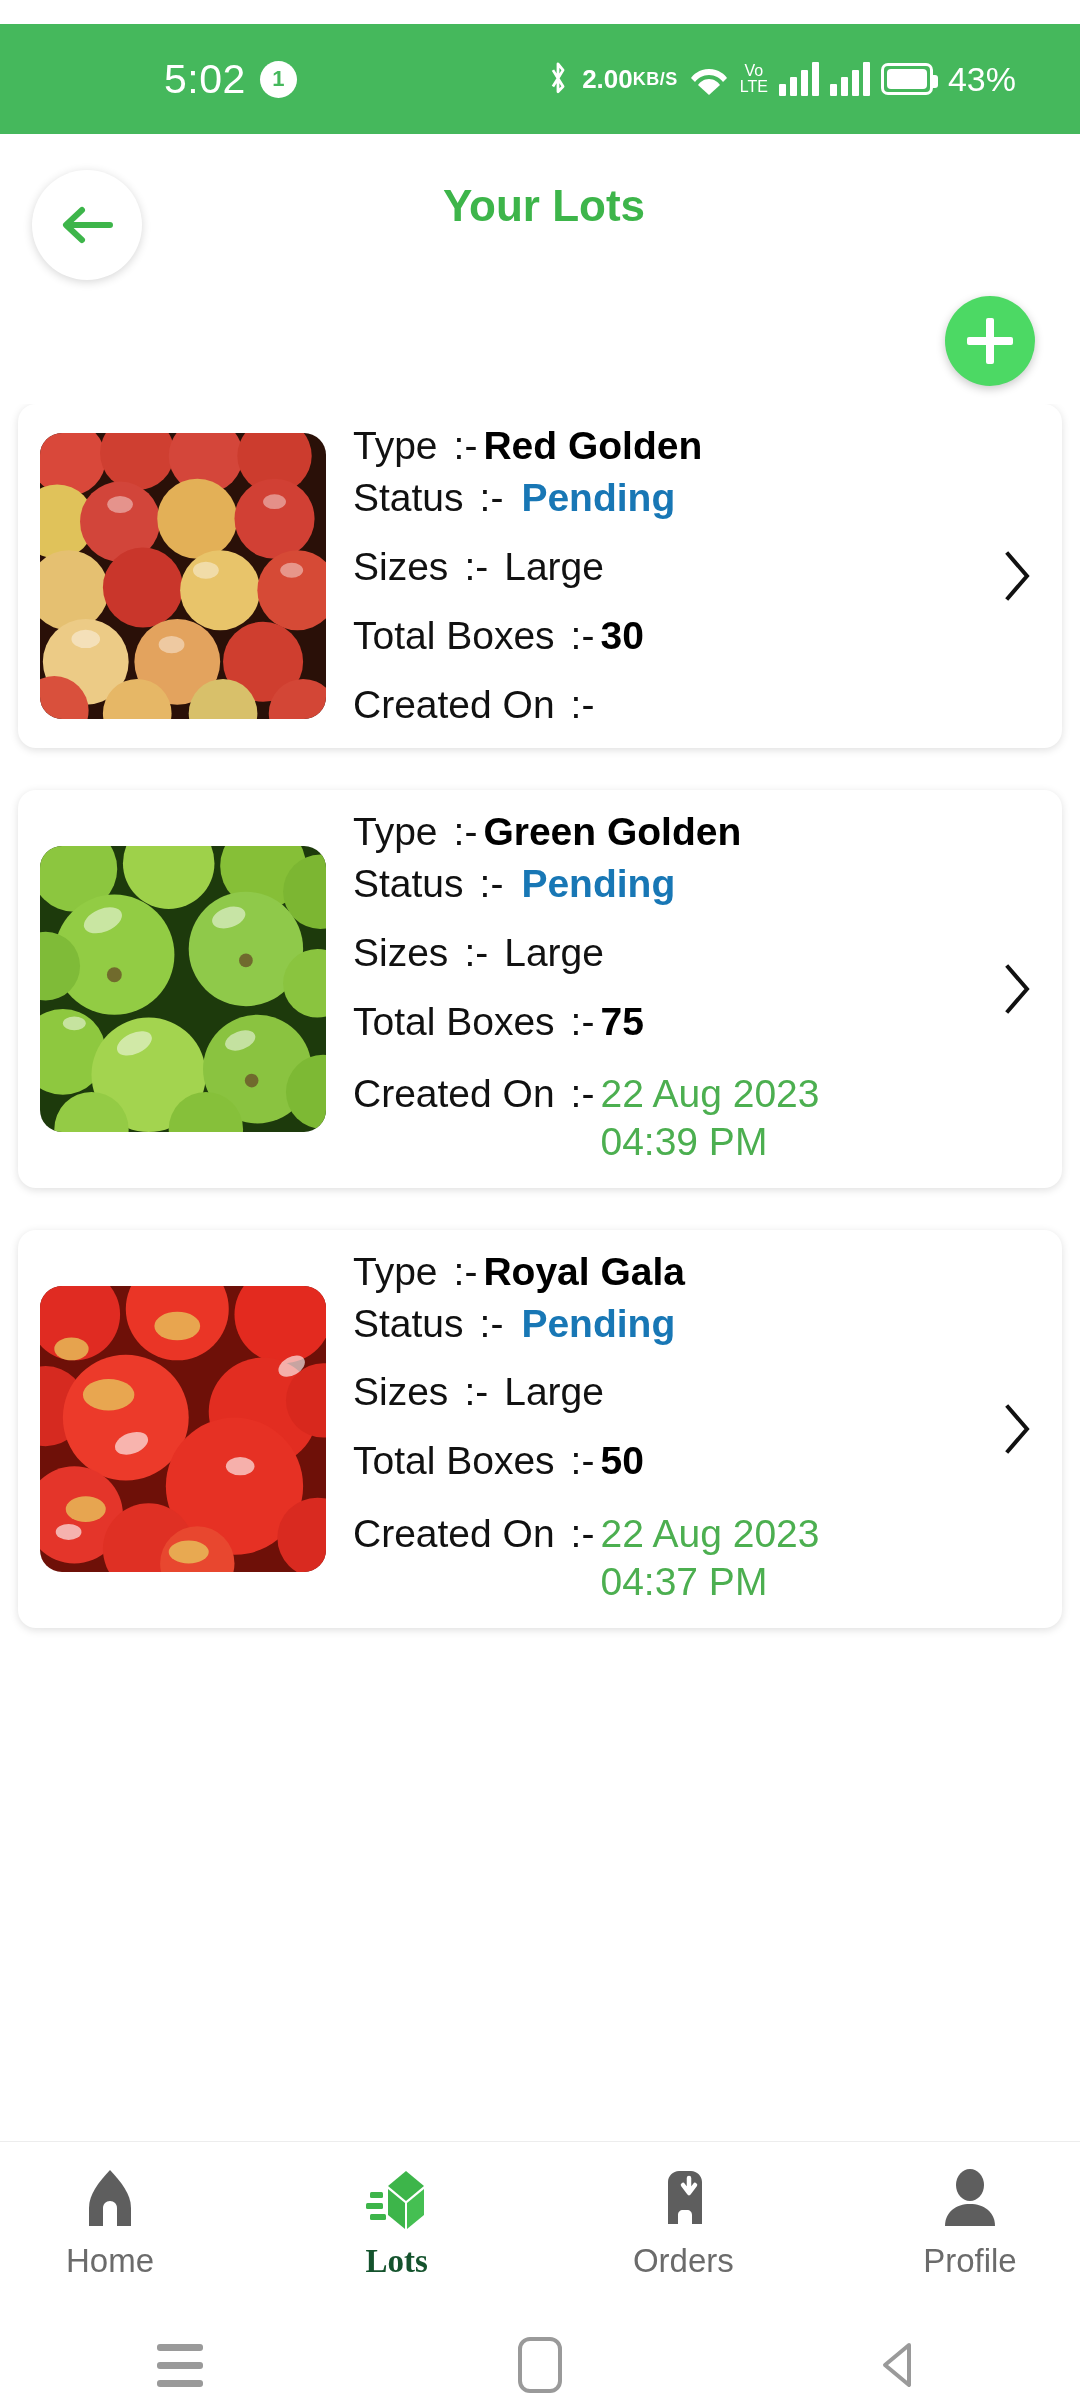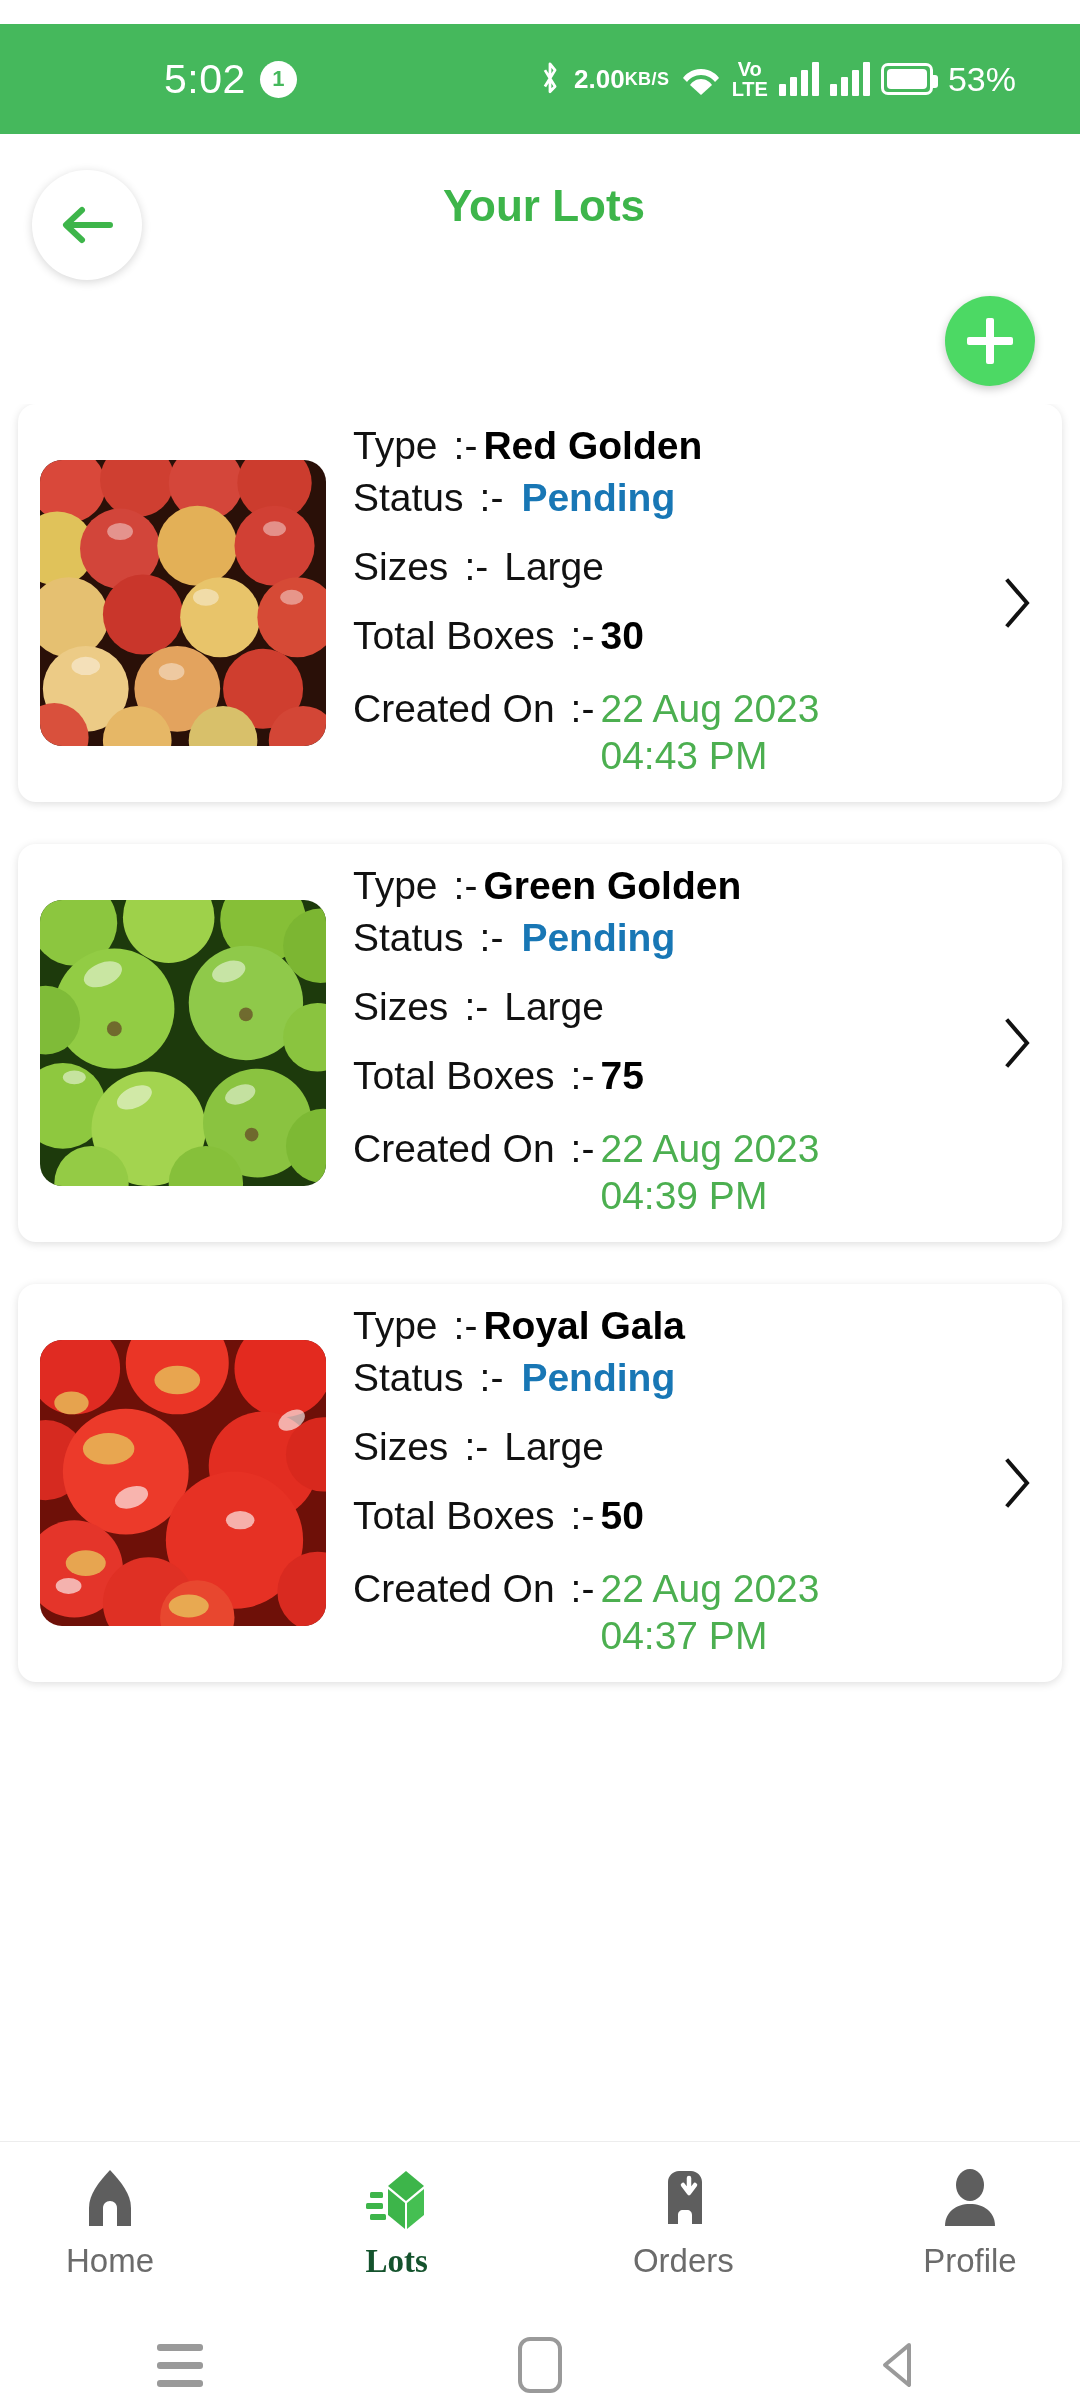--- a/index.html
+++ b/index.html
@@ -22,21 +22,21 @@
   .sb-badge {
     width:37px; height:37px; border-radius:50%; background:#ffffff; color:#45B85C;
     font-size:22px; font-weight:700; display:flex; align-items:center; justify-content:center;
   }
   .sb-right { display:flex; align-items:center; gap:11px; margin-left:auto; margin-right:30px; }
   .bt-icon { width:26px; height:38px; }
   .speed { display:flex; flex-direction:row; align-items:center; line-height:1.0; }
   .speed .s1 { font-size:26px; font-weight:700; }
   .speed .s2 { font-size:18px; font-weight:700; letter-spacing:0.5px; }
   .volte { display:flex; flex-direction:column; align-items:center; line-height:1.0; }
-  .volte span { font-size:20px; font-weight:700; }
+  .volte span { font-size:16px; font-weight:400; }
   .bars { display:flex; align-items:flex-end; gap:4px; height:34px; }
   .bars i { display:block; width:7px; background:#ffffff; border-radius:1px; }
   .bars i:nth-child(1){height:12px;} .bars i:nth-child(2){height:19px;}
   .bars i:nth-child(3){height:26px;} .bars i:nth-child(4){height:34px;}
   .battery { position:relative; width:52px; height:32px; border:3px solid #ffffff; border-radius:7px; }
   .battery::after { content:""; position:absolute; right:-8px; top:9px; width:5px; height:13px; background:#ffffff; border-radius:0 3px 3px 0; }
   .battery i { position:absolute; left:3px; top:3px; bottom:3px; width:40px; background:#ffffff; border-radius:4px; }
   .batt-pct { font-size:34px; font-weight:400; margin-left:4px; }
 
   
@@ -133,21 +133,21 @@
         </span>
       <span class="bars">
           <i></i>
           <i></i>
           <i></i>
           <i></i>
         </span>
       <span class="battery">
           <i></i>
         </span>
-      <span class="batt-pct">53%</span>
+      <span class="batt-pct">43%</span>
     </div>
   </div>
 
   <div class="appbar">
     <div class="back-btn">
       <svg width="58" height="48" viewBox="0 0 58 48">
         <path d="M52 24 L10 24 M24 9 L8 24 L24 39" stroke="#3DB54A" stroke-width="6" fill="none" stroke-linecap="round" stroke-linejoin="round"></path>
       </svg>
     </div>
     <div class="page-title">Your Lots</div>
@@ -214,21 +214,20 @@
           <span class="val plain">Large</span>
         </div>
         <div class="row gap">
           <span class="lbl">Total Boxes</span>
           <span class="sep">:-</span>
           <span class="val">30</span>
         </div>
         <div class="row gap">
           <span class="lbl">Created On</span>
           <span class="sep">:-</span>
-          <span class="val date">22 Aug 2023 04:43 PM</span>
         </div>
       </div>
       <div class="chev">
         <svg width="34" height="56" viewBox="0 0 34 56">
           <path d="M8 6 L27 28 L8 50" stroke="#111" stroke-width="4" fill="none" stroke-linecap="square"></path>
         </svg>
       </div>
     </div>
 
     <div class="lot-card">

